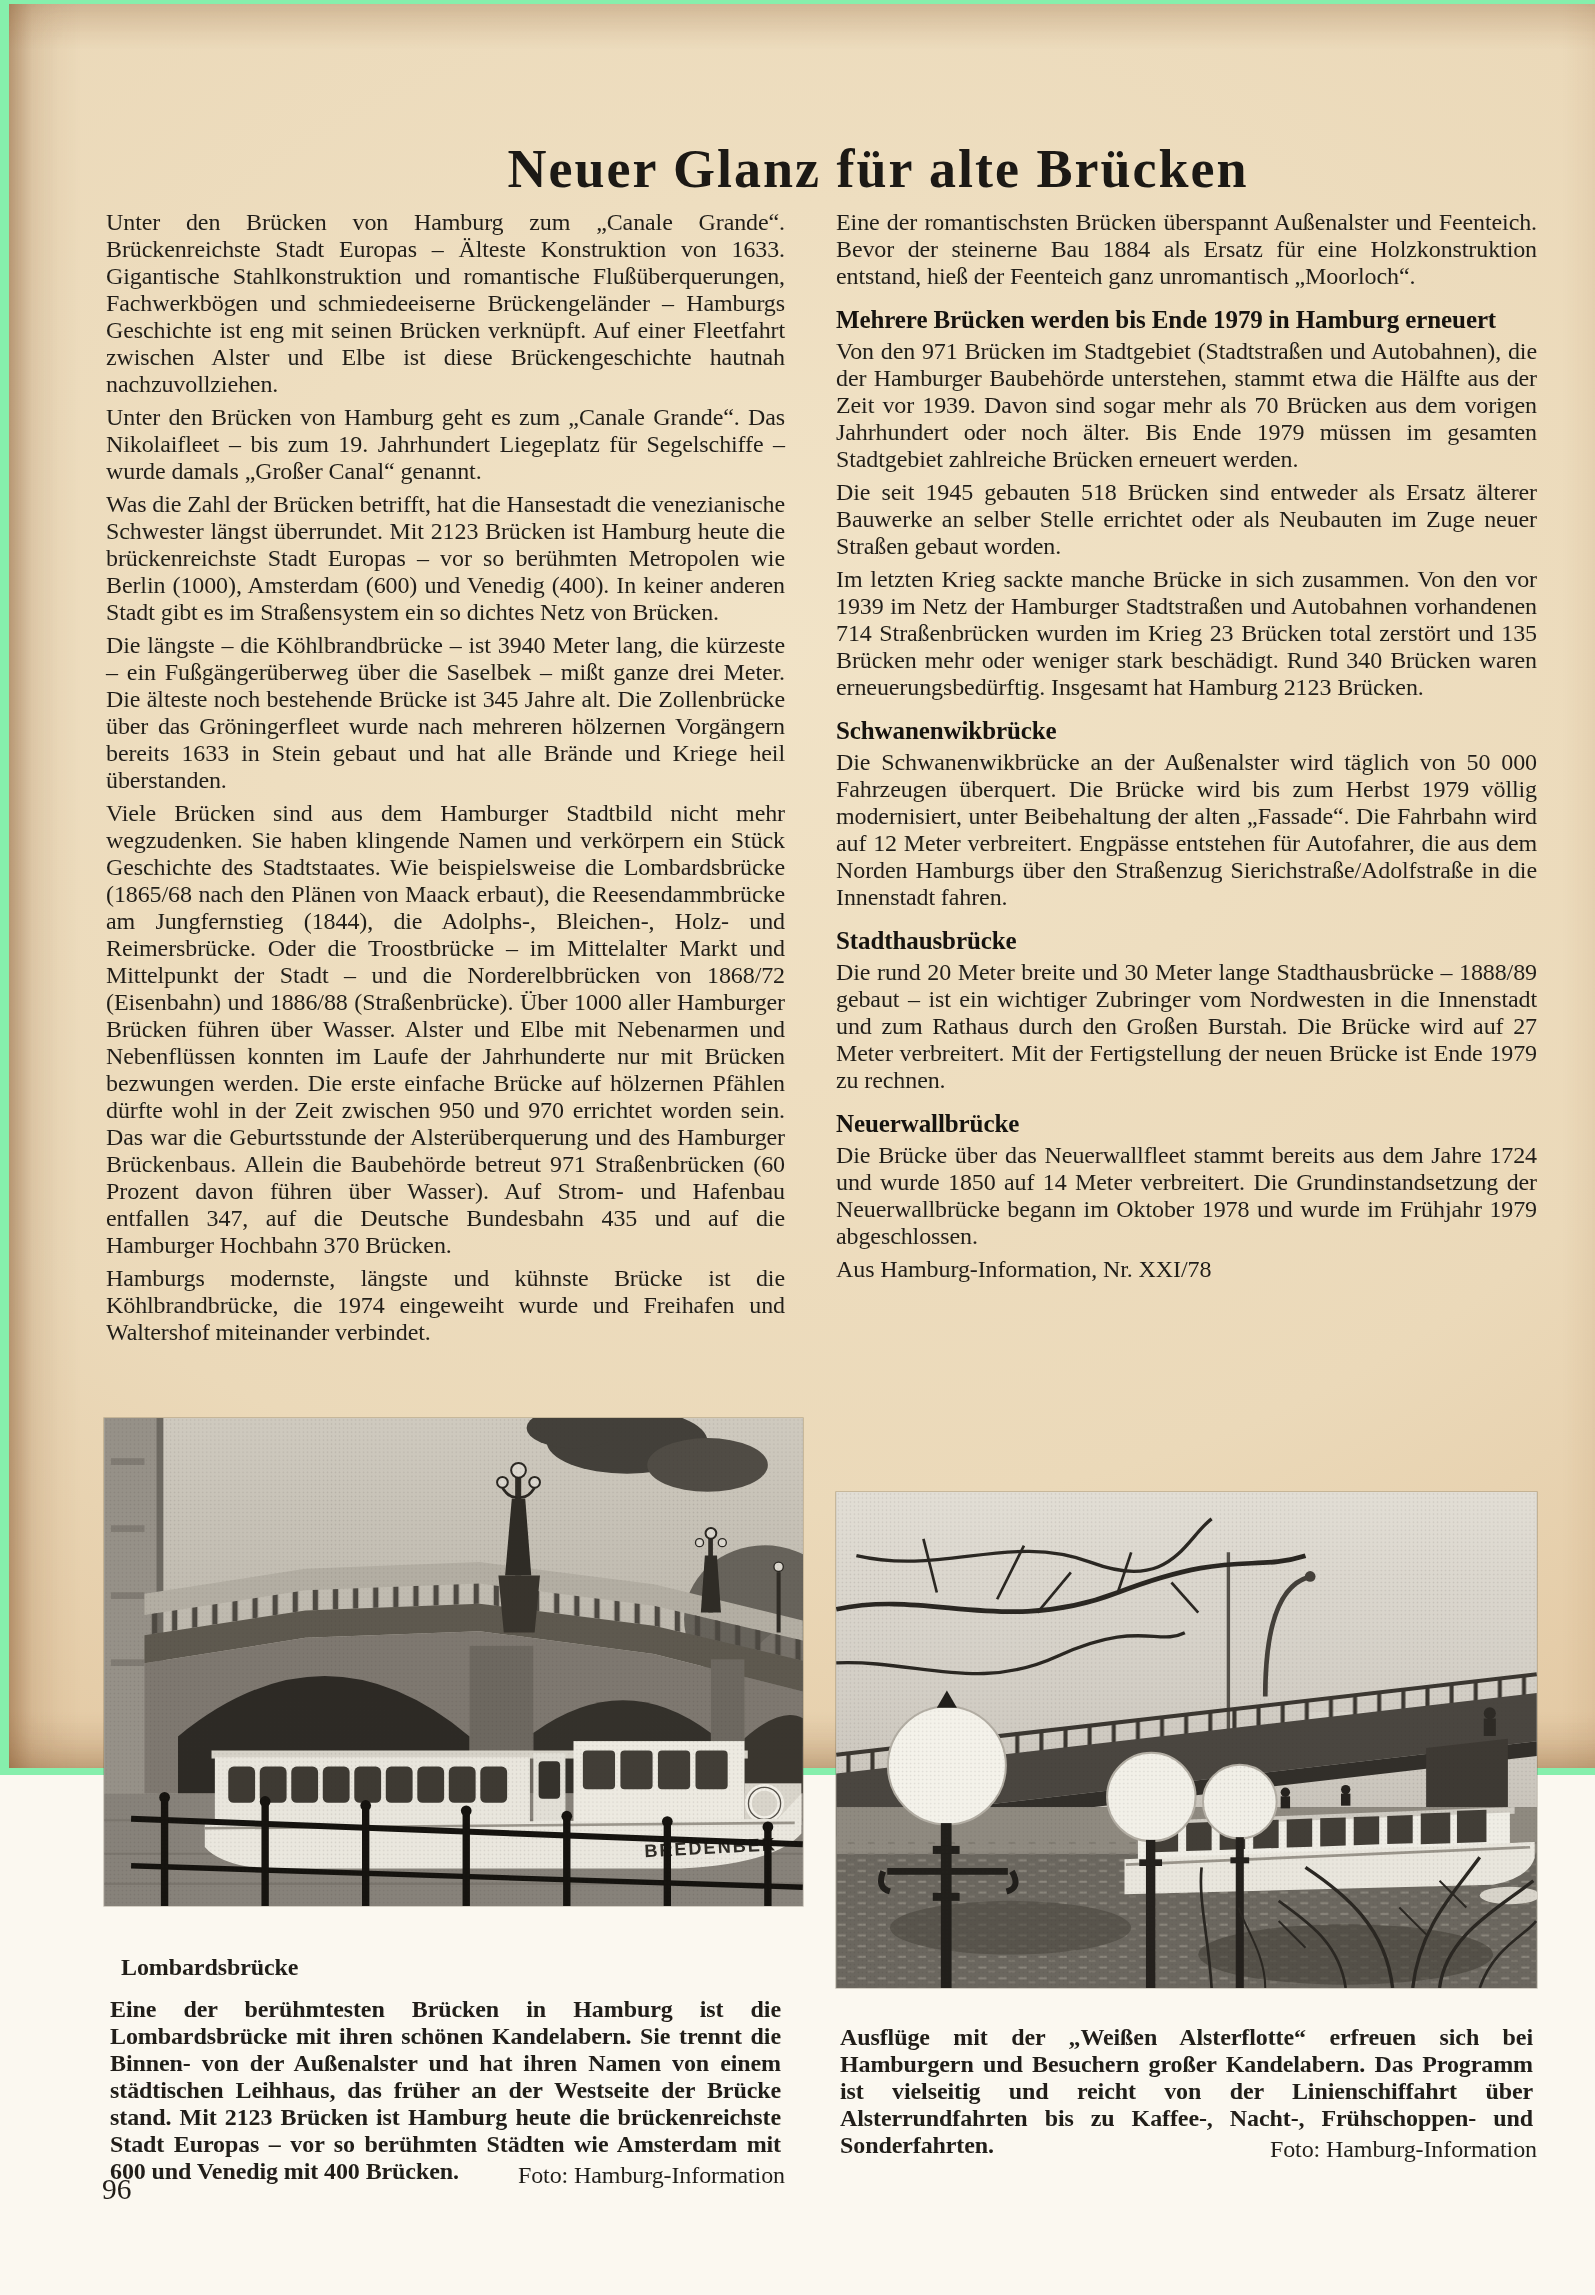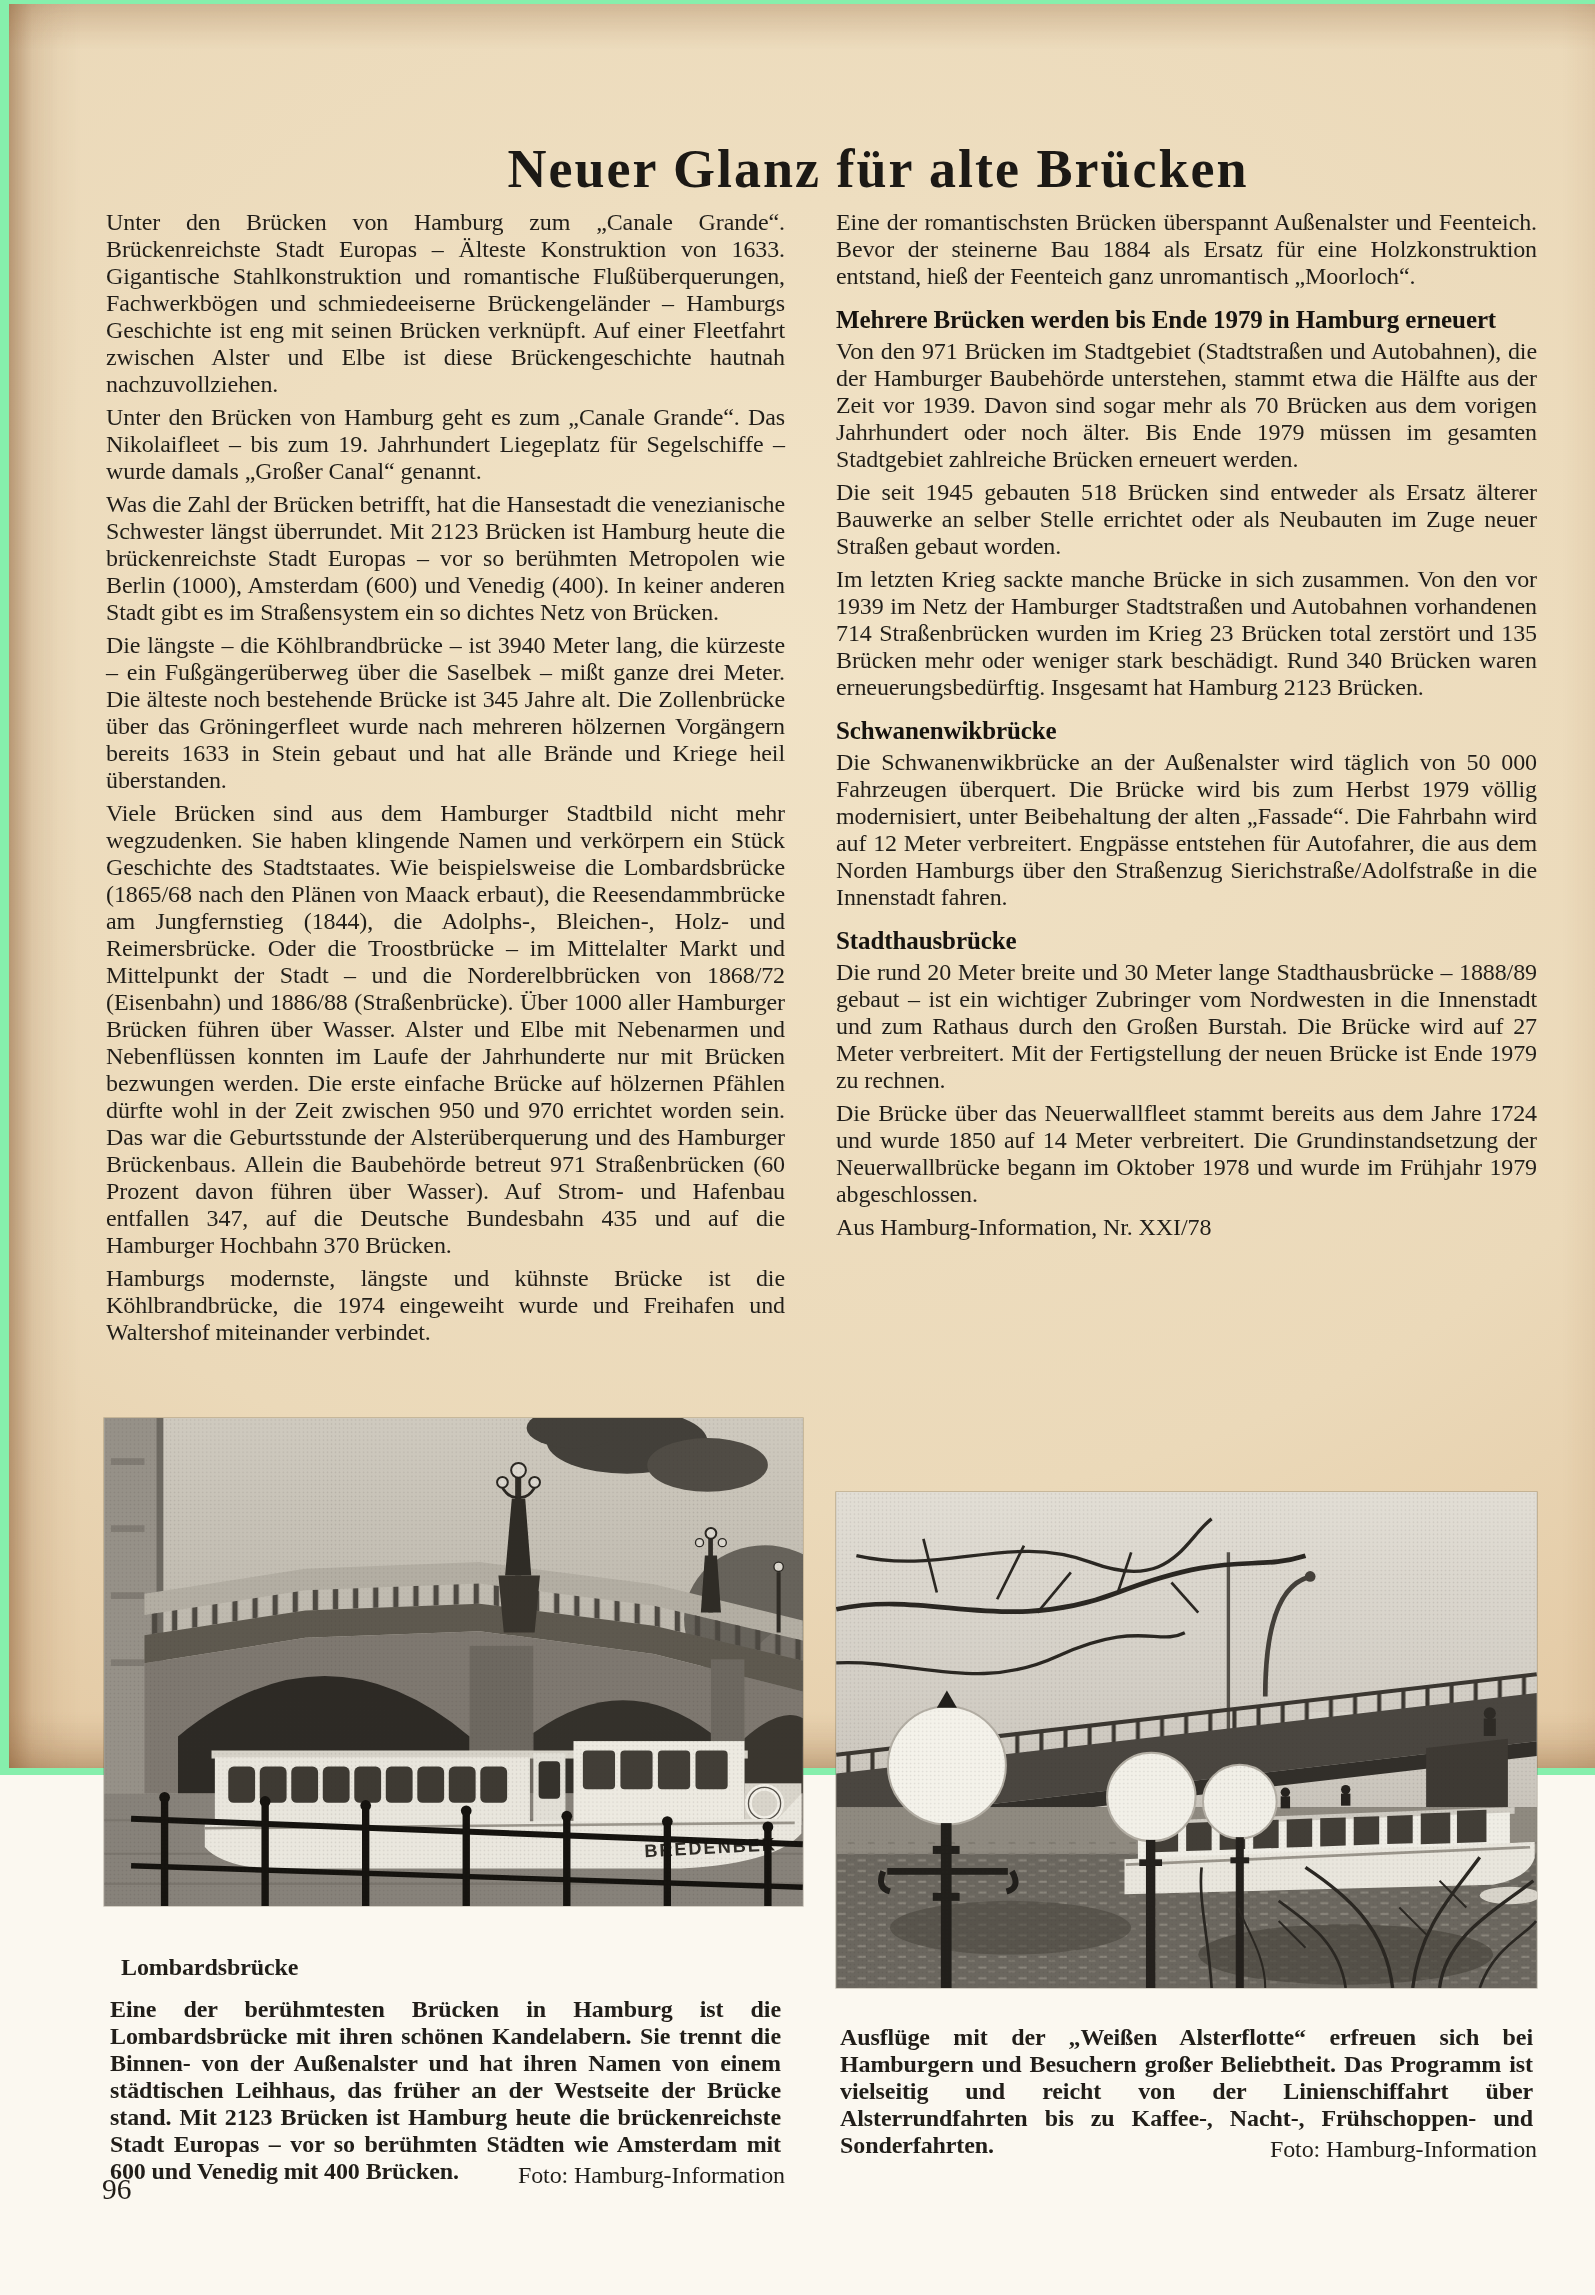--- a/index.html
+++ b/index.html
@@ -67,20 +67,21 @@
   <div class="col col-right">
     <p>Eine der romantischsten Brücken überspannt Außenalster und Feenteich. Bevor der steinerne Bau 1884 als Ersatz für eine Holzkonstruktion entstand, hieß der Feenteich ganz unromantisch „Moorloch“.</p>
     <h2>Mehrere Brücken werden bis Ende 1979 in Hamburg erneuert</h2>
     <p>Von den 971 Brücken im Stadtgebiet (Stadtstraßen und Autobahnen), die der Hamburger Baubehörde unterstehen, stammt etwa die Hälfte aus der Zeit vor 1939. Davon sind sogar mehr als 70 Brücken aus dem vorigen Jahrhundert oder noch älter. Bis Ende 1979 müssen im gesamten Stadtgebiet zahlreiche Brücken erneuert werden.</p>
     <p>Die seit 1945 gebauten 518 Brücken sind entweder als Ersatz älterer Bauwerke an selber Stelle errichtet oder als Neubauten im Zuge neuer Straßen gebaut worden.</p>
     <p>Im letzten Krieg sackte manche Brücke in sich zusammen. Von den vor 1939 im Netz der Hamburger Stadtstraßen und Autobahnen vorhandenen 714 Straßenbrücken wurden im Krieg 23 Brücken total zerstört und 135 Brücken mehr oder weniger stark beschädigt. Rund 340 Brücken waren erneuerungsbedürftig. Insgesamt hat Hamburg 2123 Brücken.</p>
     <h2>Schwanenwikbrücke</h2>
     <p>Die Schwanenwikbrücke an der Außenalster wird täglich von 50 000 Fahrzeugen überquert. Die Brücke wird bis zum Herbst 1979 völlig modernisiert, unter Beibehaltung der alten „Fassade“. Die Fahrbahn wird auf 12 Meter verbreitert. Engpässe entstehen für Autofahrer, die aus dem Norden Hamburgs über den Straßenzug Sierichstraße/Adolfstraße in die Innenstadt fahren.</p>
     <h2>Stadthausbrücke</h2>
     <p>Die rund 20 Meter breite und 30 Meter lange Stadthausbrücke – 1888/89 gebaut – ist ein wichtiger Zubringer vom Nordwesten in die Innenstadt und zum Rathaus durch den Großen Burstah. Die Brücke wird auf 27 Meter verbreitert. Mit der Fertigstellung der neuen Brücke ist Ende 1979 zu rechnen.</p>
+    <h2>Neuerwallbrücke</h2>
     <p>Die Brücke über das Neuerwallfleet stammt bereits aus dem Jahre 1724 und wurde 1850 auf 14 Meter verbreitert. Die Grundinstandsetzung der Neuerwallbrücke begann im Oktober 1978 und wurde im Frühjahr 1979 abgeschlossen.</p>
     <p class="src-credit">Aus Hamburg-Information, Nr. XXI/78</p>
   </div>
 
   <figure class="photo photo-left">
     <svg width="699" height="488" viewBox="0 0 1042 728">
       <defs>
         <linearGradient id="skyL" x1="0" y1="0" x2="0" y2="1">
           <stop offset="0" stop-color="#cfcabf"></stop>
             <stop offset="1" stop-color="#aea99e"></stop>
@@ -292,19 +293,19 @@
         <path d="M240,160 L280,80 M300,180 L350,120 M420,150 L440,90 M150,150 L130,70 M500,135 L540,180" stroke-width="4"></path>
         <path d="M830,740 C820,650 760,600 700,560 M860,740 C870,650 920,600 960,545 M900,740 C910,660 990,620 1040,580" stroke-width="5"></path>
         <path d="M760,740 C750,670 700,640 660,610 M960,740 C980,680 1030,660 1044,640 M560,740 C555,660 540,610 545,560" stroke-width="4"></path>
         <path d="M640,740 C640,690 610,650 600,620 M700,680 L660,640 M880,660 L840,620 M940,620 L900,580" stroke-width="3"></path>
       </g>
       <rect x="0" y="0" width="1045" height="740" fill="url(#ht2)"></rect>
     </svg>
   </figure>
 
   <div class="caption caption-right">
-    <p>Ausflüge mit der „Weißen Alsterflotte“ erfreuen sich bei Hamburgern und Besuchern großer Beliebtheit. Das Programm ist vielseitig und reicht von der Linienschiffahrt über Alsterrundfahrten bis zu Kaffee-, Nacht-, Frühschoppen- und Sonderfahrten.</p>
+    <p>Ausflüge mit der „Weißen Alsterflotte“ erfreuen sich bei Hamburgern und Besuchern großer Kandelabern. Das Programm ist vielseitig und reicht von der Linienschiffahrt über Alsterrundfahrten bis zu Kaffee-, Nacht-, Frühschoppen- und Sonderfahrten.</p>
     <div class="photo-credit">Foto: Hamburg-Information</div>
   </div>
 
   <div class="page-number">96</div>
 </div>
 
 
 </body></html>

